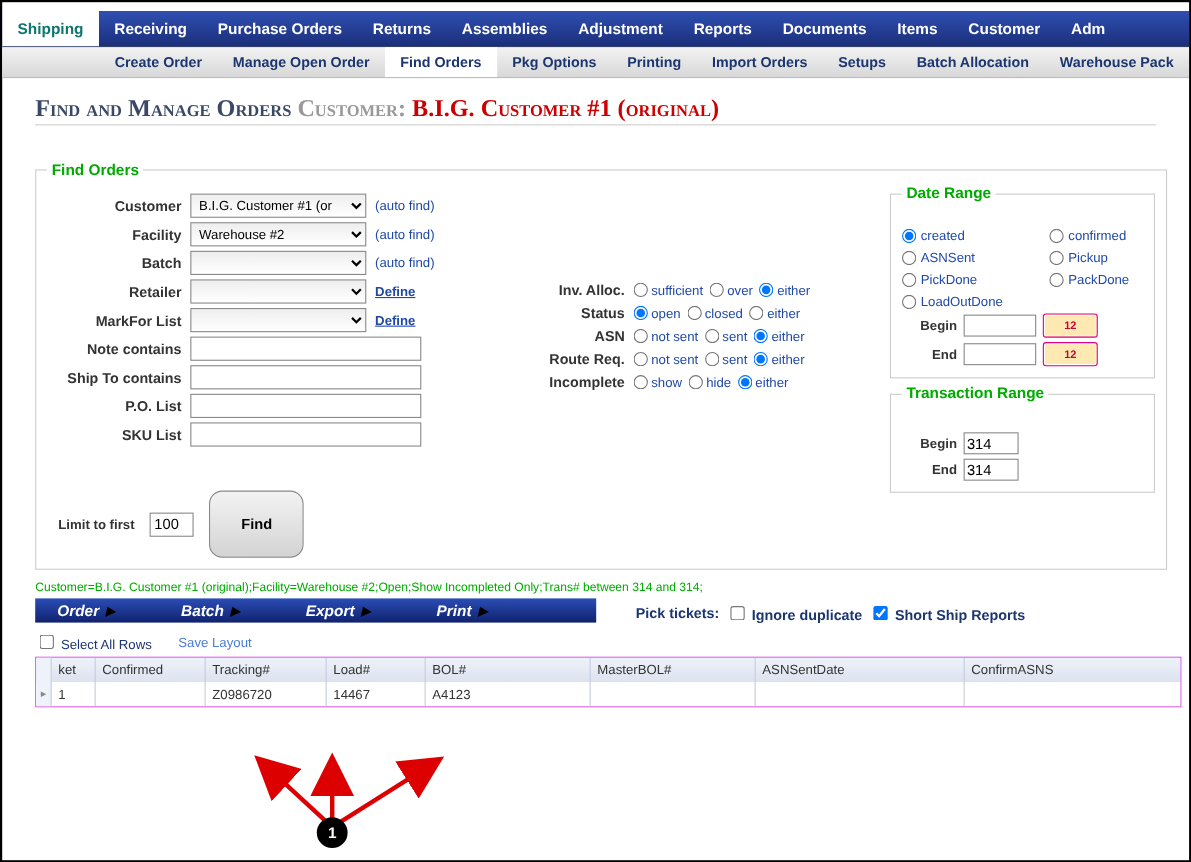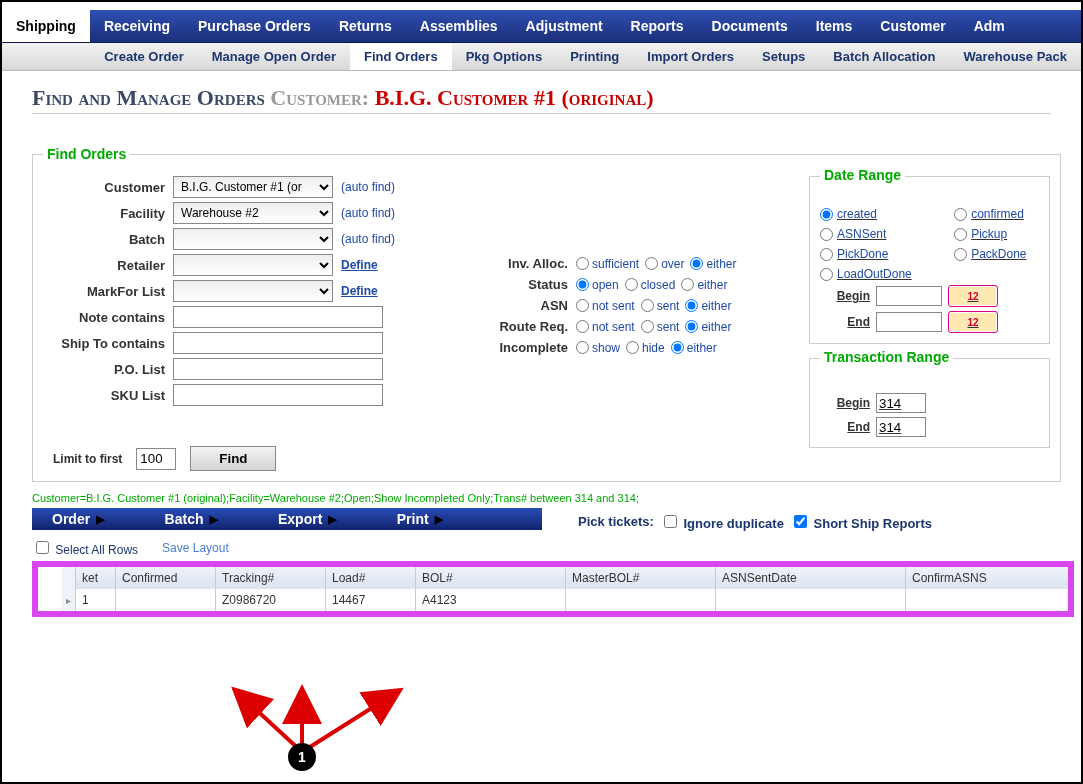--- a/index.html
+++ b/index.html
@@ -2,51 +2,51 @@
 <html><head>
 <meta charset="utf-8">
 <style>
   * { box-sizing: border-box; }
   body { margin:0; font-family: Verdana, Arial, sans-serif; font-size:12px; color:#333; background:#fff; }
   .wrap { border:2px solid #000; width:1083px; height:784px; position:relative; overflow:hidden; padding-top:8px; }
 
   
   .topnav { background: linear-gradient(#2f4fb2,#1b2f7a); color:#fff; display:flex; font-weight:bold; font-size:14px; padding:0; border-bottom:1px solid #0a1a4a;}
   .topnav .item { padding:8px 14px; cursor:pointer; white-space:nowrap; }
-  .topnav .item.active { background:#fff; color:#000000; }
+  .topnav .item.active { background:#fff; color:#0f766e; }
   .subnav { background: linear-gradient(#f2f2f2,#d8d8d8); display:flex; font-weight:bold; font-size:13px; color:#1b356f; border-bottom:1px solid #bbb;justify-content:flex-end;}
   .subnav .item { padding:6px 14px; cursor:pointer; }
   .subnav .item.active { background:#fff; }
 
   
   .pagetitle { padding:14px 30px 12px 30px; font-family: Georgia, serif; }
   .pagetitle .main { font-size:22px; font-variant:small-caps; font-weight:bold; color:#3a4a66; border-bottom:1px solid #ccc; padding-bottom:2px; }
   .pagetitle .cust-label { color:#999; font-weight:bold;}
   .pagetitle .cust-name { color:#c00; font-weight:bold; }
 
   fieldset { border:1px solid #ccc; margin:20px 20px 6px 30px; padding:14px 10px 10px 10px; position:relative;}
   fieldset > legend { color:#0a0; font-weight:bold; font-size:14px; padding:0 4px;}
   .inner-legend { position:absolute; top:-10px; left:10px; background:#fff; padding:0 4px; color:#0a0; font-weight:bold; font-size:14px;}
 
   .form-cols { display:flex; gap:18px; }
   .col1 { flex:0 0 420px; }
   .col2 { flex:0 0 310px; padding-top:80px;}
-  .col3 { flex:1 1 auto;text-decoration:underline; }
+  .col3 { flex:1 1 auto; }
 
   .frow { display:flex; align-items:center; margin-bottom:4px; }
   .frow label { flex:0 0 130px; text-align:right; padding-right:8px; font-weight:bold; color:#333; font-size:13px;}
   .frow .ctrl { flex:0 0 160px; }
   .frow .after { padding-left:8px; color:#2049a6; font-size:12px;}
   .frow .after a { color:#2049a6; text-decoration:underline; font-weight:bold;}
   select, input[type=text].fld { width:160px; height:22px; border:1px solid #888; background:linear-gradient(#eee,#fff); padding:0 3px; font-size:12px;}
   input[type=text].wide { width:210px; height:22px; border:1px solid #888; padding:0 3px;}
   .limitrow { margin-top:40px; display:flex; align-items:center; gap:14px; padding-left:10px;}
   .limitrow label {font-weight:bold;}
   .limitrow input { width:40px; height:22px; border:1px solid #888; padding:0 3px;}
-  .findbtn { background:linear-gradient(#f3f3f3,#d3d3d3); border:1px solid #888; border-radius:0; padding:4px 28px; font-weight:bold; cursor:pointer;}
+  .findbtn { background:linear-gradient(#f3f3f3,#d3d3d3); border:1px solid #888; border-radius:12px; padding:22px 28px; font-weight:bold; cursor:pointer;}
 
   .radiorow { display:flex; align-items:center; margin-bottom:6px;}
   .radiorow .rlabel { flex:0 0 95px; text-align:right; padding-right:8px; font-weight:bold; font-size:13px;}
   .radiorow label { display:inline-flex; align-items:center; gap:3px; margin-right:6px; color:#2049a6;}
   input[type=radio] { margin:0; }
 
   .dr-box, .tr-box { border:1px solid #ccc; position:relative; padding:30px 10px 10px 10px; margin-bottom:14px; }
   .dr-grid { display:grid; grid-template-columns:auto auto; gap:6px 30px;}
   .dr-grid label { display:inline-flex; align-items:center; gap:4px; color:#2049a6;}
   .dr-be { display:flex; align-items:center; gap:6px; margin-top:4px;}
@@ -57,21 +57,21 @@
 
   .criteria { color:#0a0; font-size:11px; padding:4px 0 4px 30px;}
   .actionbar { margin:0 20px 4px 30px; background:linear-gradient(#2a4db6,#10226d); color:#fff; display:flex; align-items:center; font-weight:bold; font-size:14px; padding:3px 10px 3px 20px;}
   .actionbar .ab-item { display:inline-flex; align-items:center; gap:6px; padding-right:60px; cursor:pointer;}
   .actionbar .arrow { color:#000; font-size:11px;}
   .after-ab { color:#1b356f; font-weight:bold; font-size:13px; display:inline-flex; gap:6px; align-items:center;}
   .abwrap { display:flex; align-items:center; gap:16px; margin-right:20px;}
 
   .gridctrl { padding:4px 0 4px 30px; display:flex; align-items:center; gap:24px; color:#1b356f; font-size:12px;}
   .gridctrl a { color:#4a7dd6; cursor:pointer;}
-  .grid { margin:0 7px 0 30px; border:6px solid #d946ef; font-size:12px;padding-left:24px; }
+  .grid { margin:0 7px 0 30px; border:1px solid #d946ef; font-size:12px; }
   .grid .hdr, .grid .row { display:flex; }
   .grid .hdr { background:linear-gradient(#eef2f9,#dce3ef); color:#333; font-weight:normal;}
   .grid .cell { border-right:1px solid #c3ccdd; padding:4px 6px; overflow:hidden; white-space:nowrap;}
   .grid .cell:last-child{border-right:none;}
   .grid .row { background:#fff;}
   .grid .rowhandle { width:14px; background:#eef2f9; border-right:1px solid #c3ccdd; color:#888; font-size:10px; display:flex; align-items:center; justify-content:center;}
   .c-ket{width:40px;} .c-conf{width:100px;} .c-trk{width:110px;} .c-load{width:90px;} .c-bol{width:150px;} .c-mbol{width:150px;} .c-asn{width:190px;} .c-cas{width:160px;}
 
   
   svg.anno { position:absolute; left:0; top:0; pointer-events:none; }
@@ -301,21 +301,21 @@
             <input type="text" value="314" style="">
           </div>
         </div>
       </div>
     </div>
   </fieldset>
 
   <div class="criteria">Customer=B.I.G. Customer #1 (original);Facility=Warehouse #2;Open;Show Incompleted Only;Trans# between 314 and 314;</div>
 
   <div class="abwrap">
-    <div class="actionbar" style="flex:0 0 510px;">
+    <div class="actionbar" style="flex:0 0 510px;font-style:italic;">
       <span class="ab-item">
           <span>Order</span>
           <span class="arrow">▶</span>
         </span>
       <span class="ab-item">
           <span>Batch</span>
           <span class="arrow">▶</span>
         </span>
       <span class="ab-item">
           <span>Export</span>

